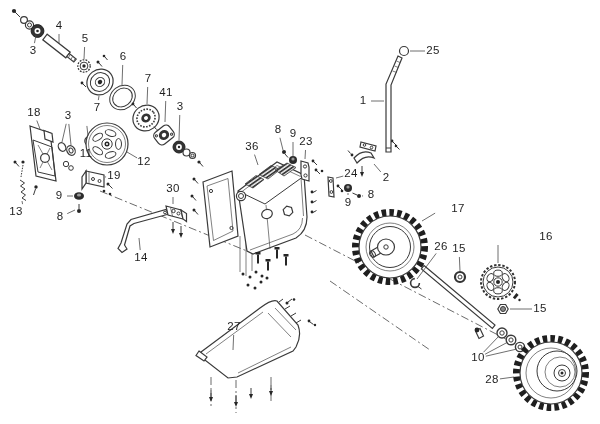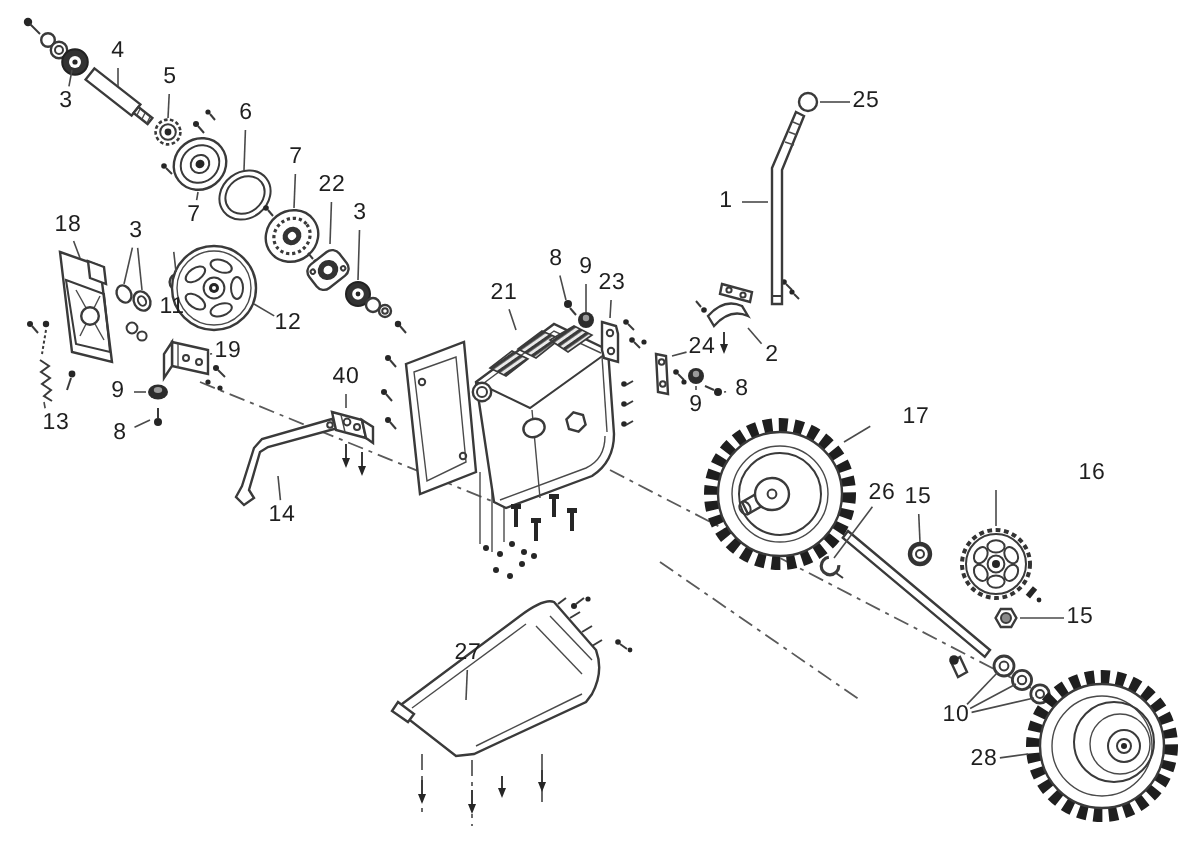--- a/index.html
+++ b/index.html
@@ -402,34 +402,34 @@
         <line x1="233.65250220578955" y1="334.9924492668405" x2="233" y2="350" class="leader"></line>
       </g>
 </svg>
 
 <div id="labels-layer">
       <span class="part-label" style="left: 33px; top: 51px; color: rgb(31, 31, 31);">3</span>
       <span class="part-label" style="left: 59px; top: 26px; color: rgb(31, 31, 31);">4</span>
       <span class="part-label" style="left: 85px; top: 39px; color: rgb(31, 31, 31);">5</span>
       <span class="part-label" style="left: 123px; top: 57px; color: rgb(31, 31, 31);">6</span>
       <span class="part-label" style="left: 148px; top: 79px; color: rgb(31, 31, 31);">7</span>
-      <span class="part-label" style="left: 166px; top: 93px; color: rgb(31, 31, 31);">22</span>
+      <span class="part-label" style="left: 166px; top: 93px; color: rgb(31, 31, 31);">41</span>
       <span class="part-label" style="left: 180px; top: 107px; color: rgb(31, 31, 31);">3</span>
       <span class="part-label" style="left: 97px; top: 108px; color: rgb(31, 31, 31);">7</span>
       <span class="part-label" style="left: 34px; top: 113px; color: rgb(31, 31, 31);">18</span>
       <span class="part-label" style="left: 68px; top: 116px; color: rgb(31, 31, 31);">3</span>
       <span class="part-label" style="left: 86px; top: 118px; color: rgb(31, 31, 31); margin-top: 36px;">11</span>
       <span class="part-label" style="left: 144px; top: 162px; color: rgb(31, 31, 31); text-align: center;">12</span>
       <span class="part-label" style="left: 114px; top: 176px; color: rgb(31, 31, 31);">19</span>
       <span class="part-label" style="left: 59px; top: 196px; color: rgb(31, 31, 31);">9</span>
-      <span class="part-label" style="left: 28px; top: 212px; color: rgb(31, 31, 31);">13</span>
+      <span class="part-label" style="left: 16px; top: 212px; color: rgb(31, 31, 31);">13</span>
       <span class="part-label" style="left: 60px; top: 217px; color: rgb(31, 31, 31);">8</span>
       <span class="part-label" style="left: 141px; top: 258px; color: rgb(31, 31, 31);">14</span>
-      <span class="part-label" style="left: 173px; top: 189px; color: rgb(31, 31, 31);">40</span>
-      <span class="part-label" style="left: 252px; top: 147px; color: rgb(31, 31, 31);">21</span>
+      <span class="part-label" style="left: 173px; top: 189px; color: rgb(31, 31, 31);">30</span>
+      <span class="part-label" style="left: 252px; top: 147px; color: rgb(31, 31, 31);">36</span>
       <span class="part-label" style="left: 278px; top: 130px; color: rgb(31, 31, 31);">8</span>
       <span class="part-label" style="left: 293px; top: 134px; color: rgb(31, 31, 31);">9</span>
       <span class="part-label" style="left: 306px; top: 142px; color: rgb(31, 31, 31);">23</span>
       <span class="part-label" style="left: 351px; top: 174px; color: rgb(31, 31, 31);">24</span>
       <span class="part-label" style="left: 386px; top: 178px; color: rgb(31, 31, 31);">2</span>
       <span class="part-label" style="left: 371px; top: 195px; color: rgb(31, 31, 31);">8</span>
       <span class="part-label" style="left: 348px; top: 203px; color: rgb(31, 31, 31);">9</span>
       <span class="part-label" style="left: 363px; top: 101px; color: rgb(31, 31, 31);">1</span>
       <span class="part-label" style="left: 433px; top: 51px; color: rgb(31, 31, 31);">25</span>
       <span class="part-label" style="left: 458px; top: 209px; color: rgb(31, 31, 31);">17</span>

